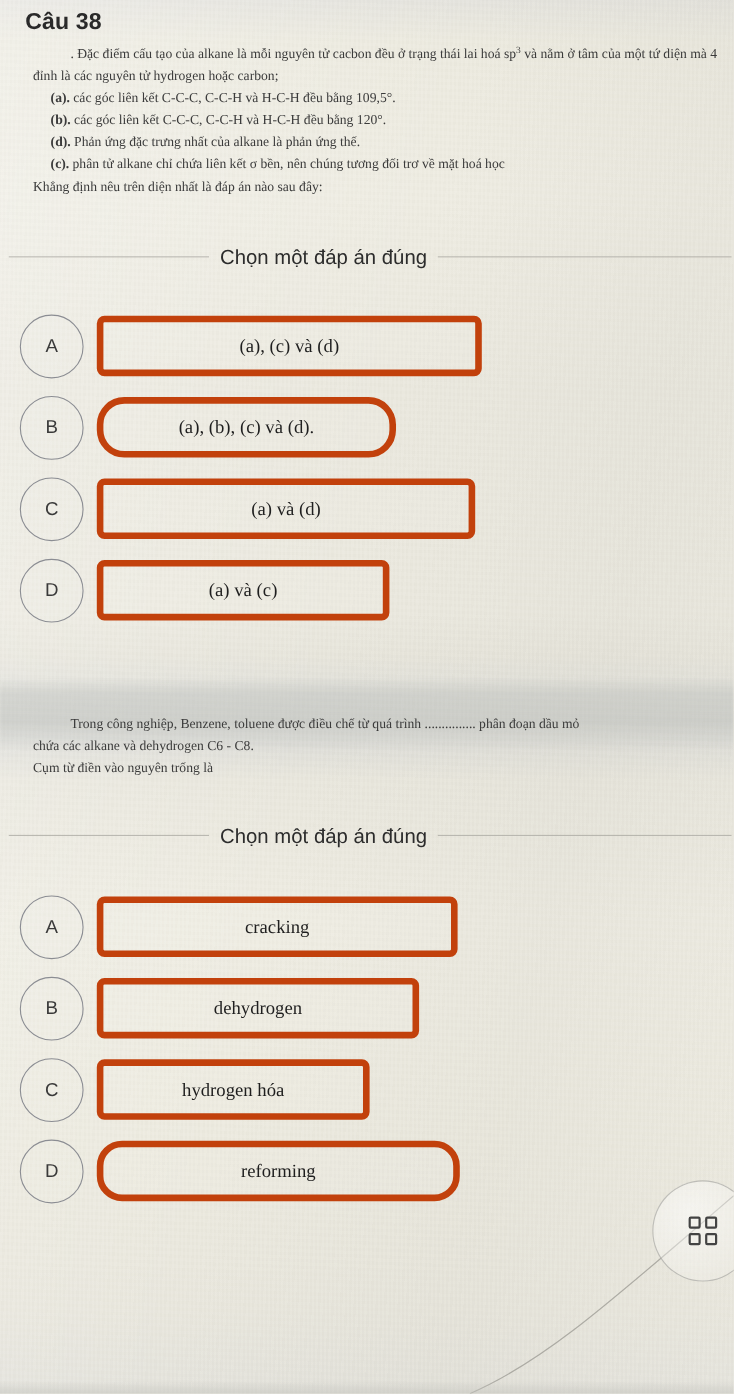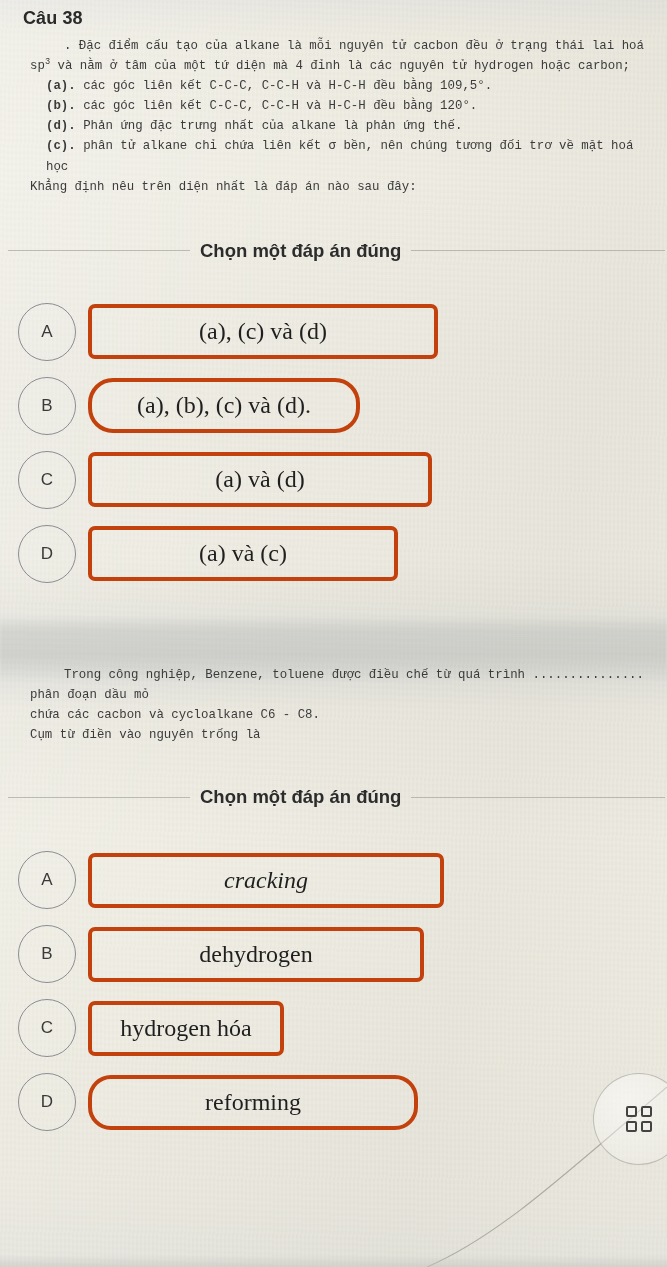--- a/index.html
+++ b/index.html
@@ -65,29 +65,29 @@
        rgba(184,187,183,0.45) 60%,
        rgba(195,197,192,0.00) 100%);
     filter: blur(1.2px);
     pointer-events: none;
   }
 
   .content { position: relative; z-index: 3; }
 
   
   .q-title {
-    font-size: 18px;
+    font-size: 21px;
     font-weight: bold;
     color: #2a2a2a;
     letter-spacing: .1px;
     padding-left: 23px;
   }
 
   .q-body {
-    font-family: Liberation Mono, monospace;
+    font-family: Liberation Serif, serif;
     font-size: 12.4px;
     color: #3b3b3b;
     line-height: 1.62;
     padding: 0 14px 0 30px;
     text-align: left;
   }
   .q-body p { margin: 0; }
   .q-body .indent { text-indent: 34px; }
   .q-body .sub { padding-left: 16px; }
   .q-body b { font-weight: bold; }
@@ -105,21 +105,21 @@
     height: 1px;
     background: #a9a8a2;
     opacity: .75;
   }
   .choose-row .rule.left  { margin-left: 6px; max-width: 182px; }
   .choose-row .rule.right { margin-right: 0px; }
   .choose-label {
     font-size: 18.5px;
     color: #2c2c2c;
     white-space: nowrap;
-    font-weight: 700;
+    font-weight: 400;
   }
 
   
   .options { padding-left: 18px; }
 
   .opt {
     display: flex;
     align-items: center;
     gap: 16px;
     margin-bottom: 16px;
@@ -134,43 +134,43 @@
     display: flex;
     align-items: center;
     justify-content: center;
     font-size: 17px;
     color: #3a3a3a;
     background: rgba(255,255,255,0.05);
   }
 
   .opt-box {
     height: 55px;
-    border: 4px solid #c2410c;
+    border: 6px solid #c2410c;
     border-radius: 7px;
     background: rgba(255,255,255,0.06);
     display: flex;
     align-items: center;
     font-family: "Liberation Serif", serif;
-    font-size: 24px;
+    font-size: 17px;
     color: #1f1f1f;
     padding-left: 0;
     position: relative;
     left: -4px;
   }
   .opt-box .txt { width: 100%; text-align: center; padding: 0 8px; }
 
   
   .w-a38 { width: 350px; }
   .w-b38 { width: 272px; border-radius: 25px; }
   .w-c38 { width: 344px; }
-  .w-d38 { width: 310px; }
-
-  .w-a39 { width: 356px; font-style: italic; }
-  .w-b39 { width: 336px; }
-  .w-c39 { width: 196px; }
+  .w-d38 { width: 266px; }
+
+  .w-a39 { width: 328px; }
+  .w-b39 { width: 293px; }
+  .w-c39 { width: 248px; }
   .w-d39 { width: 330px; border-radius: 23px; }
 
   .opt-39 .opt-box .txt { text-align: center; }
 
   
   .fab {
     position: absolute;
     right: -18px;
     top: 1073px;
     width: 92px;
@@ -277,21 +277,21 @@
       </div>
 
     </div>
   </section>
 
   <section style="margin-top:82px;">
 
 
     <div class="q-body" style="margin-top:9px;">
       <p class="indent">Trong công nghiệp, Benzene, toluene được điều chế từ quá trình ............... phân đoạn dầu mỏ</p>
-      <p>chứa các cacbon và cycloalkane C6 - C8.</p>
+      <p>chứa các alkane và dehydrogen C6 - C8.</p>
       <p>Cụm từ điền vào nguyên trống là</p>
     </div>
 
     <div class="choose-row" style="margin-top:41px;">
       <span class="rule left"></span>
       <span class="choose-label">Chọn một đáp án đúng</span>
       <span class="rule right"></span>
     </div>
 
     <div class="options opt-39" style="margin-top:43px;">

